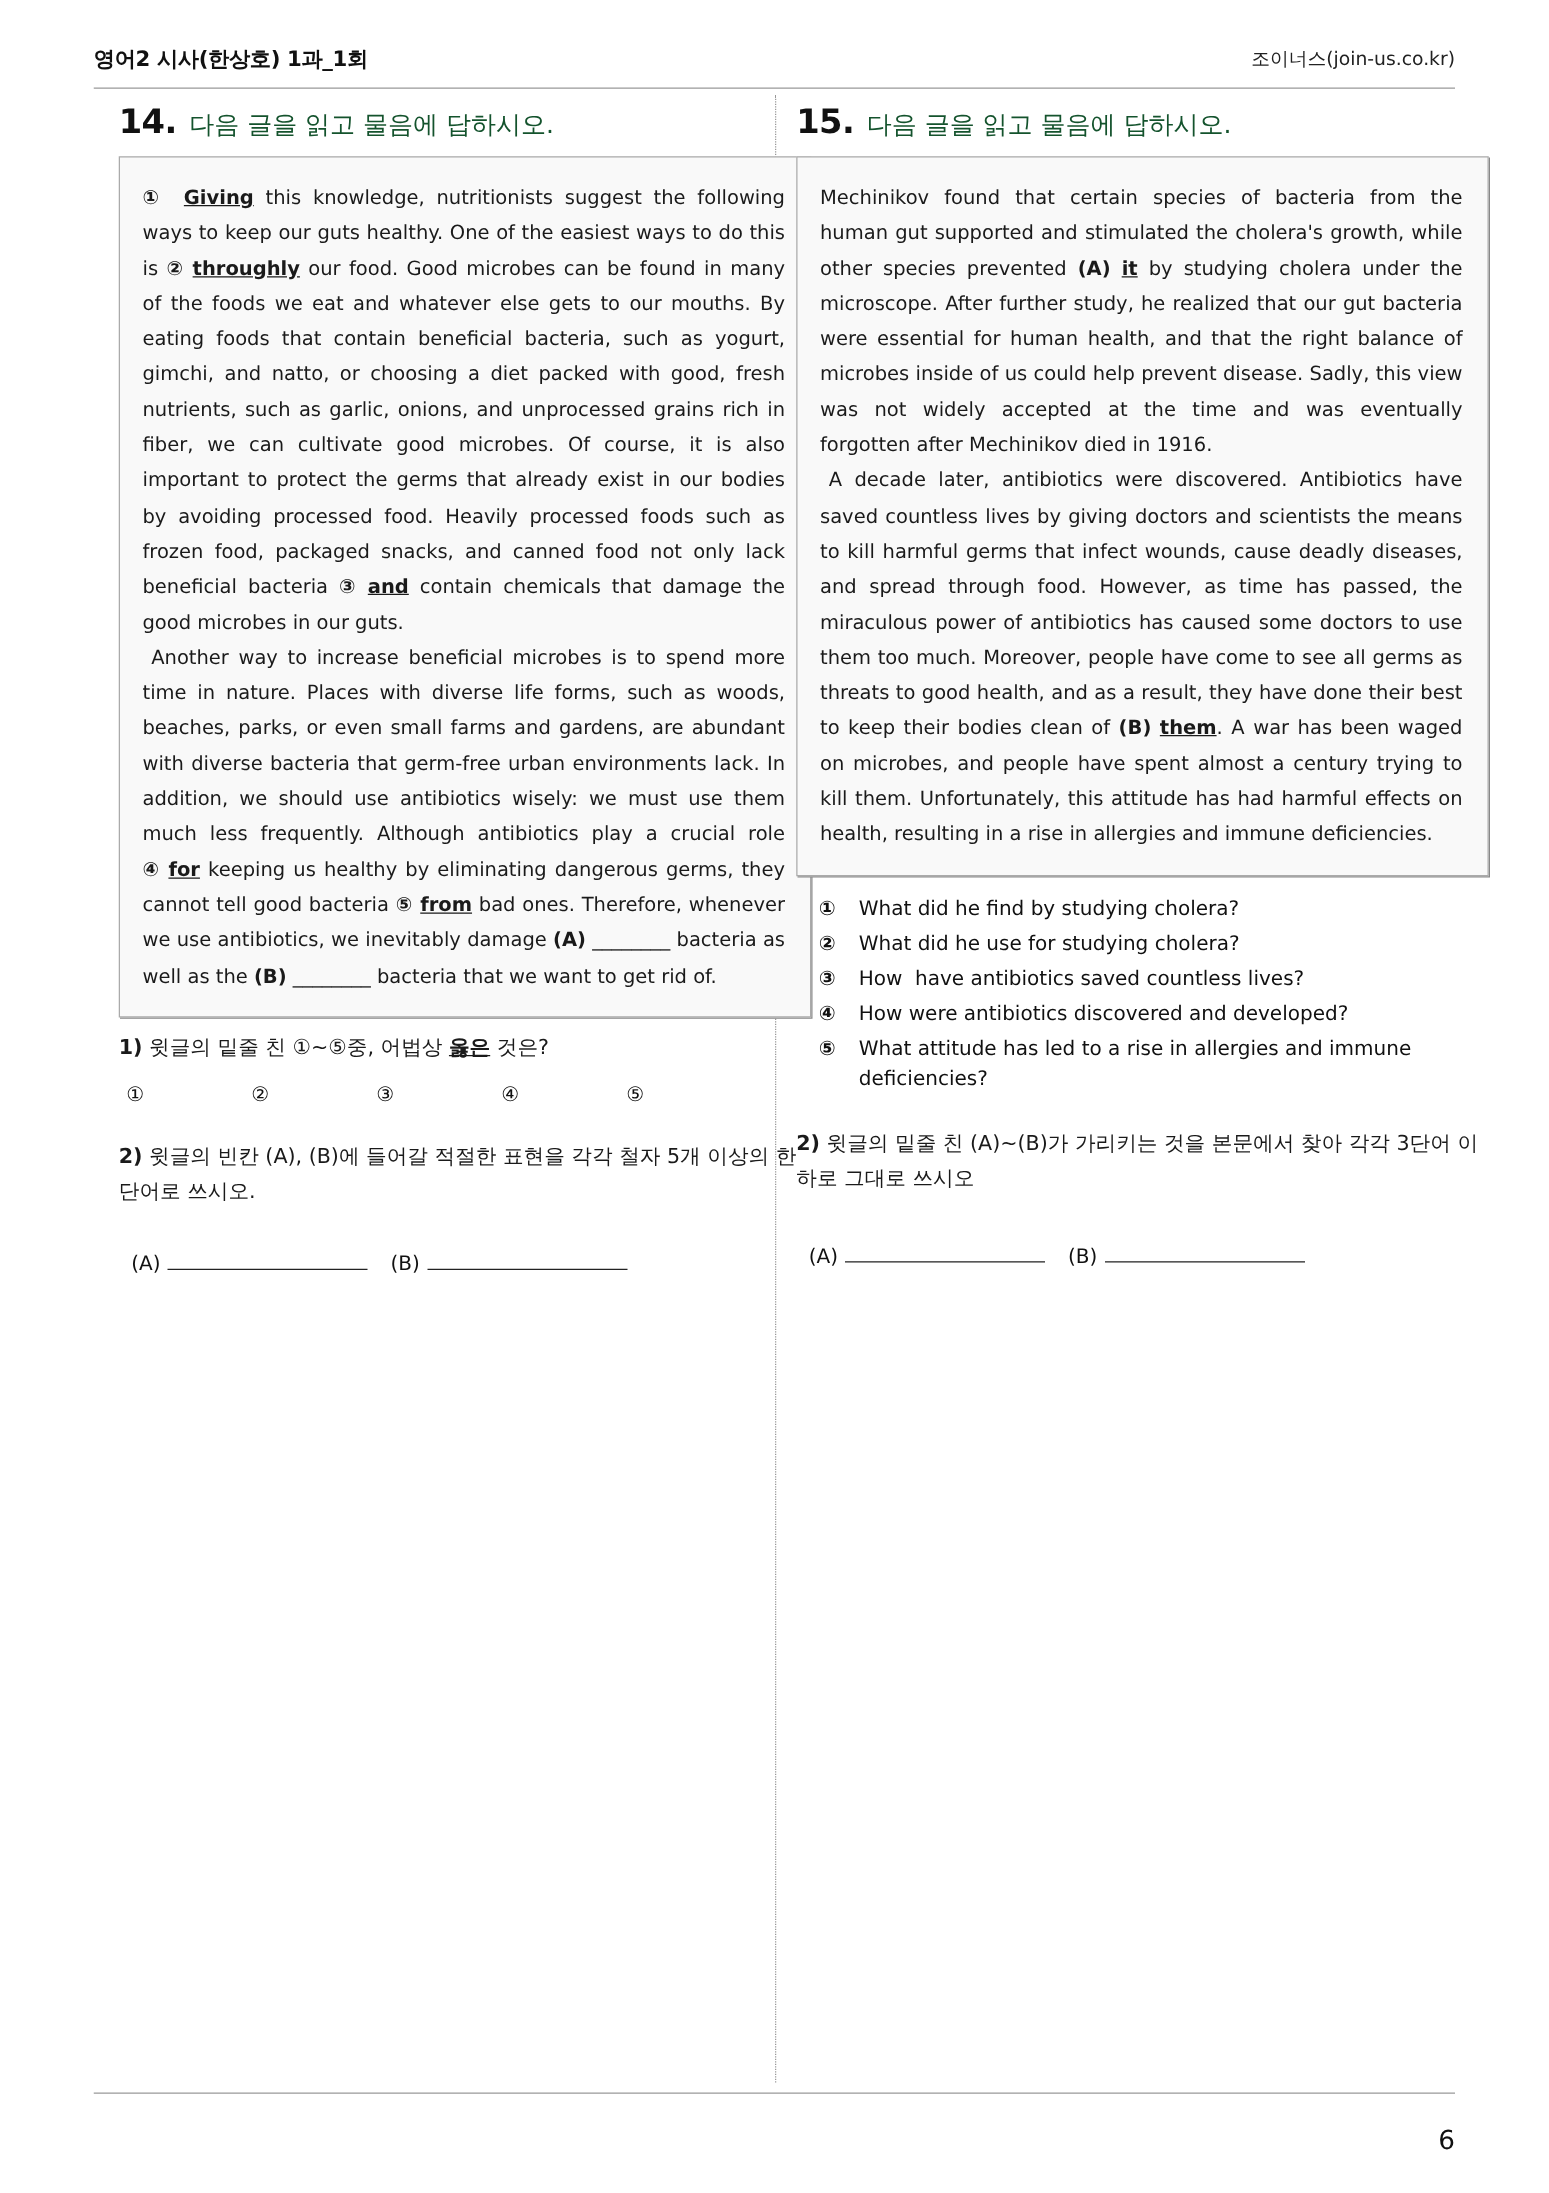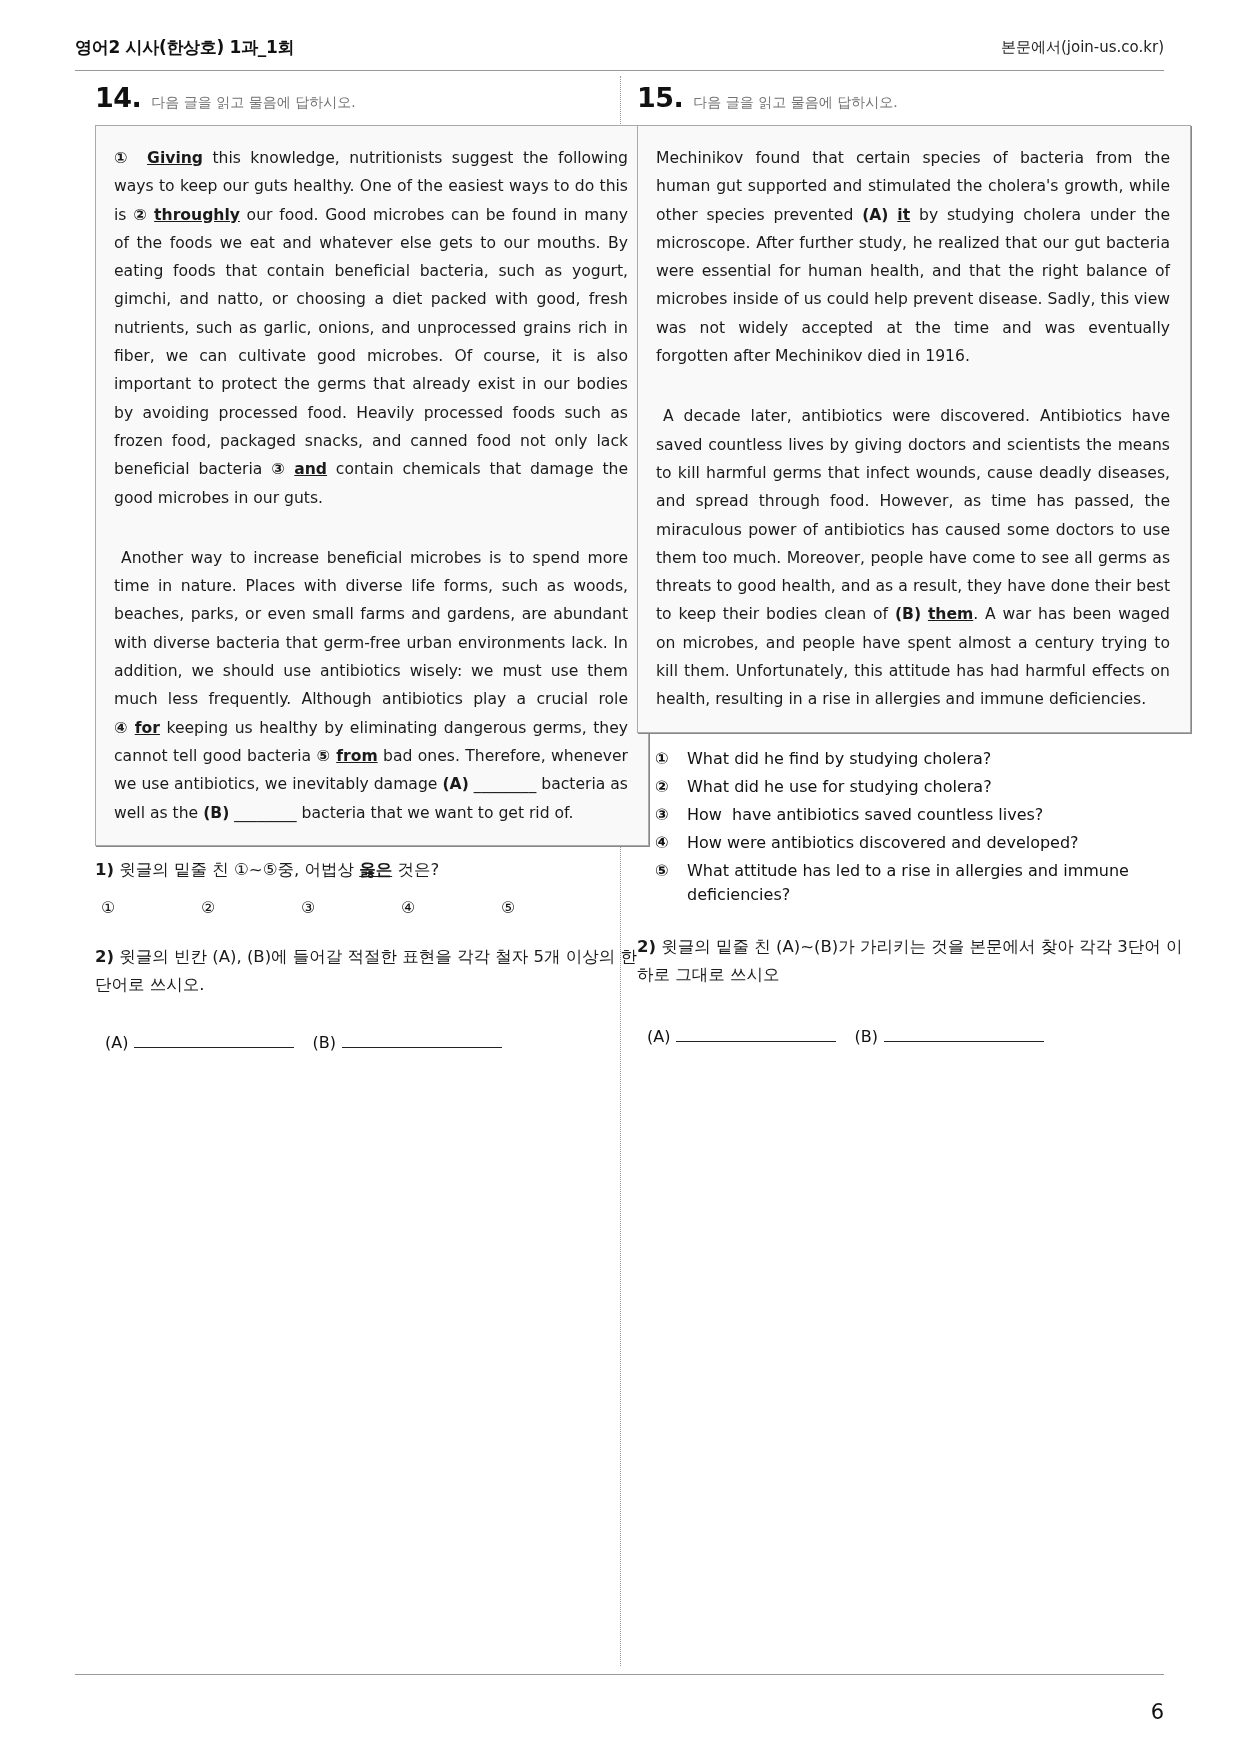--- a/index.html
+++ b/index.html
@@ -10,45 +10,45 @@
   .col-divider { position:absolute; left:620px; top:76px; height:1590px; border-left:1px dotted #999; }
   .foot-rule { position:absolute; left:75px; right:75px; top:1674px; border-top:1.5px solid #999; }
   .page-num { position:absolute; right:75px; top:1700px; font-size:21px; }
 
   .col { position:absolute; top:82px; width:554px; }
   .col.left { left:95px; }
   .col.right { left:637px; }
 
   .q-head { display:flex; align-items:baseline; gap:10px; margin-left:0; }
   .q-num { font-size:27px; font-weight:bold; letter-spacing:-0.5px; }
-  .q-instr { font-size:14px; color:#737373; }
+  .q-instr { font-size:20px; color:#14532d; }
 
   .passage { margin-top:12px; background:#f9f9f9; border:1px solid #aaa; box-shadow:1px 1px 0 #888; padding:18px 20px 18px 18px; font-size:15.6px; line-height:28.3px; text-align:justify; color:#1a1a1a; }
   .passage p { margin:0; }
-  .passage .indent { text-indent:7px;margin-top:32px; }
+  .passage .indent { text-indent:7px; }
   .circ { font-weight:bold; margin-right:6px; }
   .u { text-decoration:underline; font-weight:bold; }
   .b { font-weight:bold; }
 
   .sub-q { font-size:16.5px; line-height:28px; color:#1a1a1a; }
   .sub-q .qn { font-weight:bold; }
   .choices-row { display:flex; gap:0; font-size:16px; margin-left:6px; }
   .choices-row span { width:100px; }
   .blank-row { font-size:16px; margin-left:10px; display:flex; gap:18px; }
   .blank-line { display:inline-block; width:160px; border-bottom:1px solid #222; height:14px; margin-left:6px; vertical-align:baseline; }
   .opt-list { list-style:none; margin:0; padding:0 0 0 18px; font-size:16px; line-height:28px; }
   .opt-list li { display:flex; }
   .opt-list .oc { font-weight:bold; width:32px; flex:none; }
   .opt-list .ot { flex:1; line-height:24px; padding-top:2px; }
 </style>
 </head>
 <body>
 
 <div class="hdr-title">영어2 시사(한상호) 1과_1회</div>
-<div class="hdr-site">본문에서(join-us.co.kr)</div>
+<div class="hdr-site">조이너스(join-us.co.kr)</div>
 <div class="hdr-rule"></div>
 <div class="col-divider"></div>
 
 <div class="col left">
   <div class="q-head">
     <span class="q-num">14.</span>
     <span class="q-instr">다음 글을 읽고 물음에 답하시오.</span>
   </div>
   <div class="passage">
     <p><span class="circ">①</span> <span class="u">Giving</span><span> this knowledge, nutritionists suggest the following ways to keep our guts healthy. One of the easiest ways to do this is </span><span class="circ">②</span><span class="u">throughly</span><span> our food. Good microbes can be found in many of the foods we eat and whatever else gets to our mouths. By eating foods that contain beneficial bacteria, such as yogurt, gimchi, and natto, or choosing a diet packed with good, fresh nutrients, such as garlic, onions, and unprocessed grains rich in fiber, we can cultivate good microbes. Of course, it is also important to protect the germs that already exist in our bodies by avoiding processed food. Heavily processed foods such as frozen food, packaged snacks, and canned food not only lack beneficial bacteria </span><span class="circ">③</span><span class="u">and</span><span> contain chemicals that damage the good microbes in our guts.</span></p>

